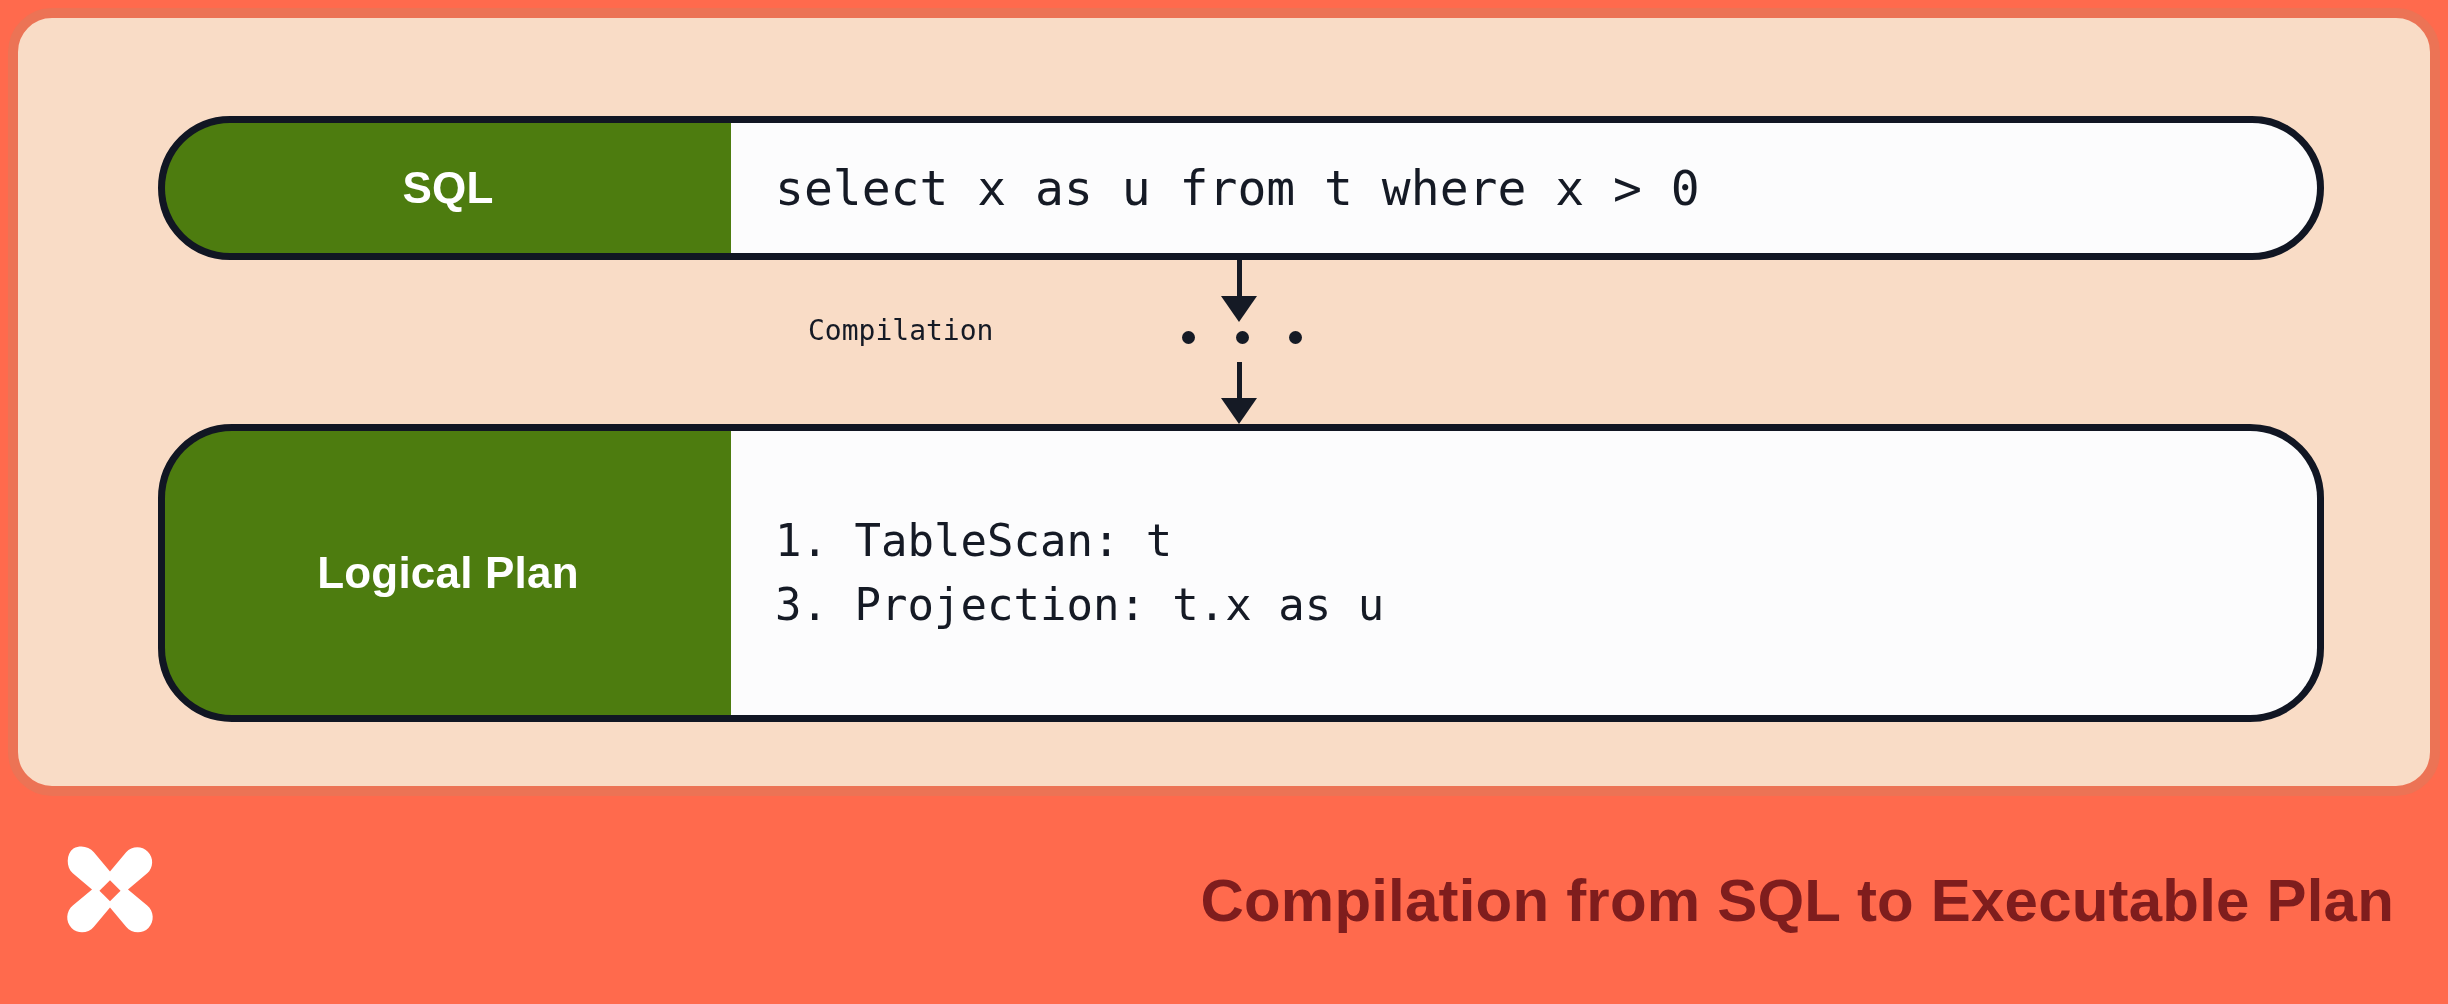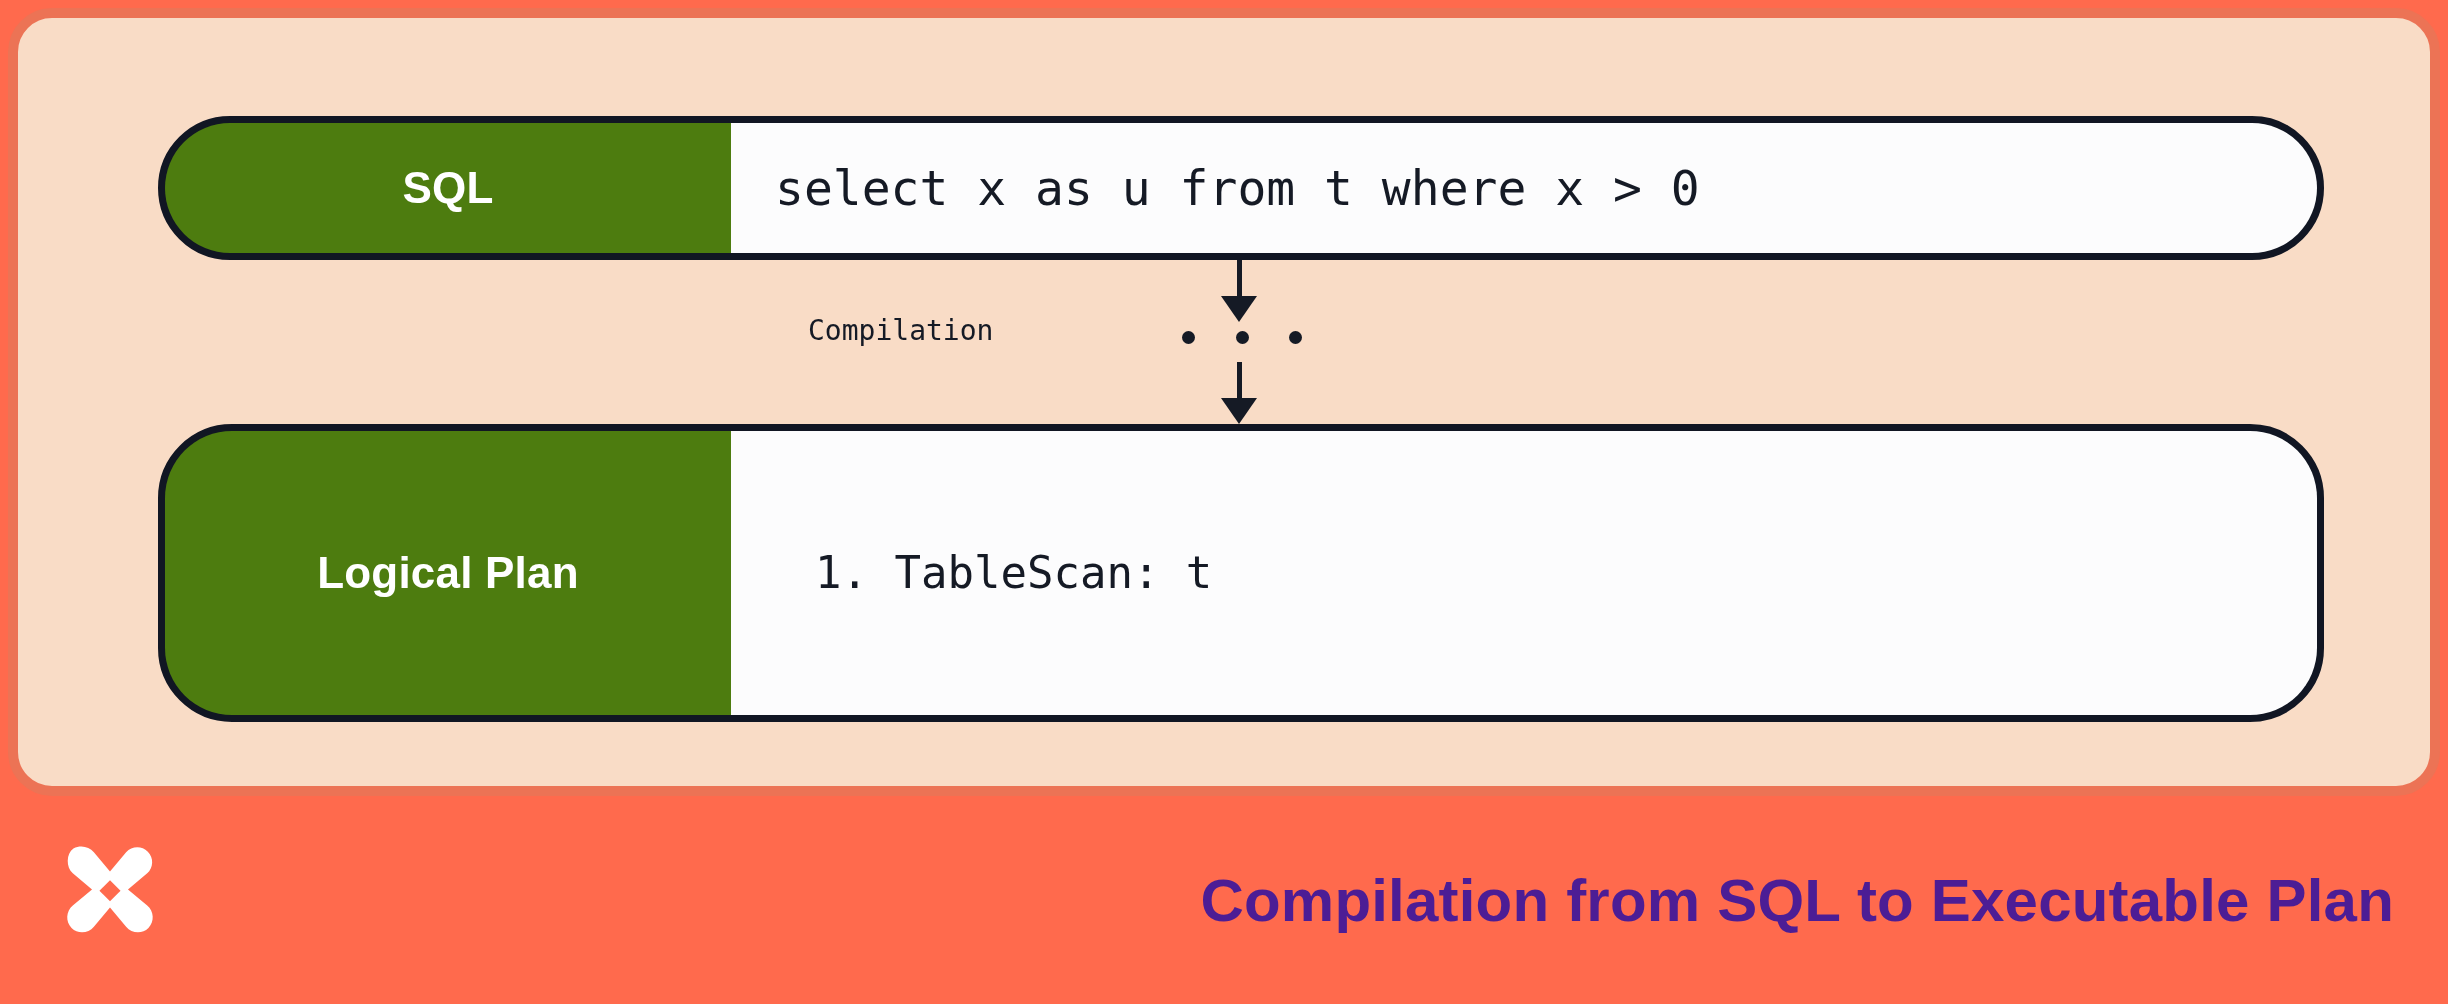--- a/index.html
+++ b/index.html
@@ -65,21 +65,20 @@
   }
   .code-line {
     font-size: 48px;
     line-height: 1.0;
     white-space: pre;
   }
   .plan-list {
     display: flex;
     flex-direction: column;
     gap: 20px;
-    margin-left: 40px;
   }
   .plan-line {
     font-size: 44px;
     line-height: 1.0;
     white-space: pre;
   }
 
   
   .connector {
     position: absolute;
@@ -158,21 +157,21 @@
     left: 48px;
     top: 42px;
     width: 124px;
     height: 124px;
   }
   .footer-title {
     position: absolute;
     right: 54px;
     top: 50%;
     transform: translateY(-50%);
-    color: #4c1d95;
+    color: #7f1d1d;
     font-size: 60px;
     font-weight: bold;
     white-space: nowrap;
     letter-spacing: 0.2px;
   }
 </style>
 </head>
 <body>
 
 <div class="screen">
@@ -203,20 +202,21 @@
       <span class="dot"></span>
         <span class="dot"></span>
         <span class="dot"></span>
     </div>
 
     <div class="pill pill-plan">
       <div class="pill-label">Logical Plan</div>
       <div class="pill-body">
         <div class="plan-list">
           <div class="plan-line">1. TableScan: t</div>
+          <div class="plan-line">3. Projection: t.x as u</div>
         </div>
       </div>
     </div>
 
   </div>
 
   <div class="footer">
     <svg class="brand-logo" viewBox="0 0 100 100">
       <path fill="#ffffff" d="
         M 20.5 8.5

